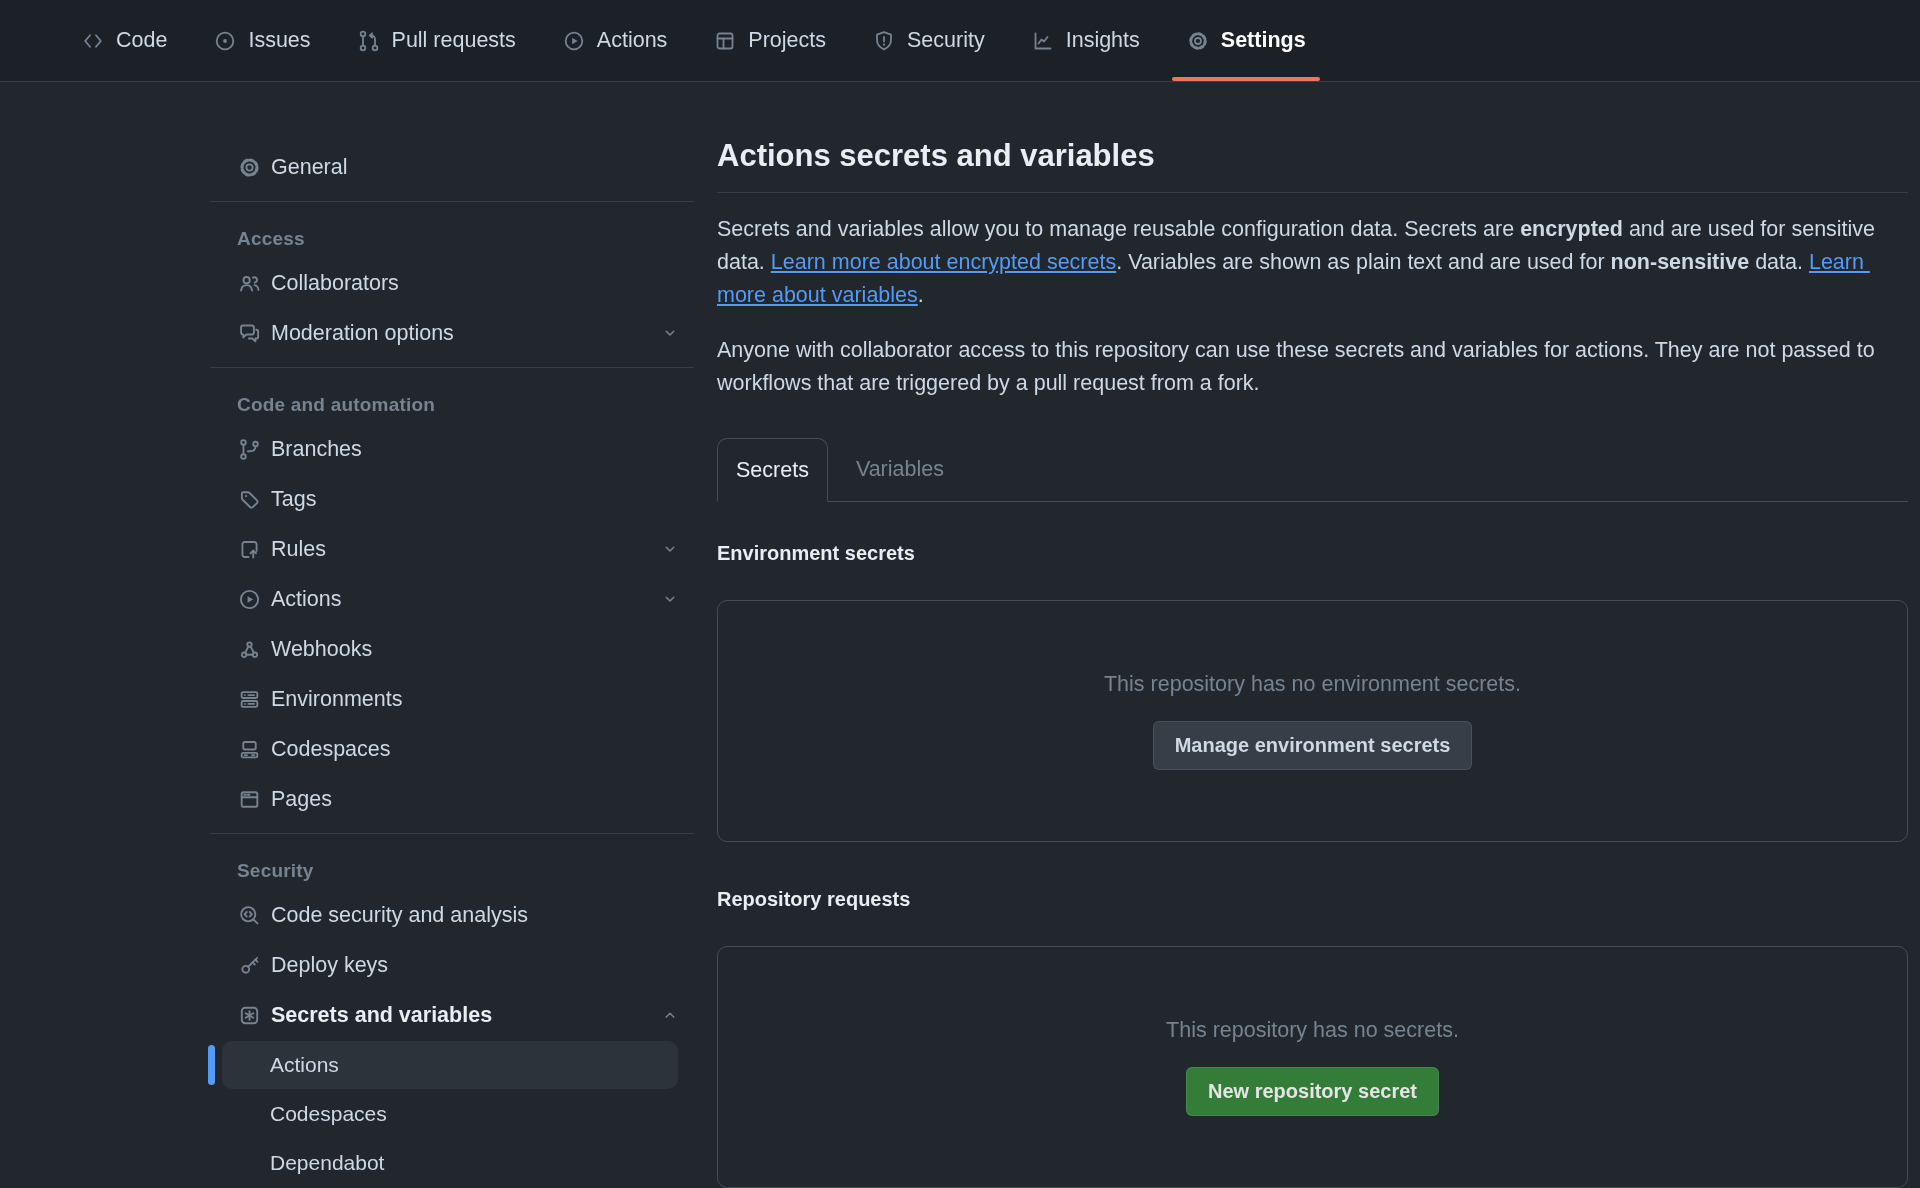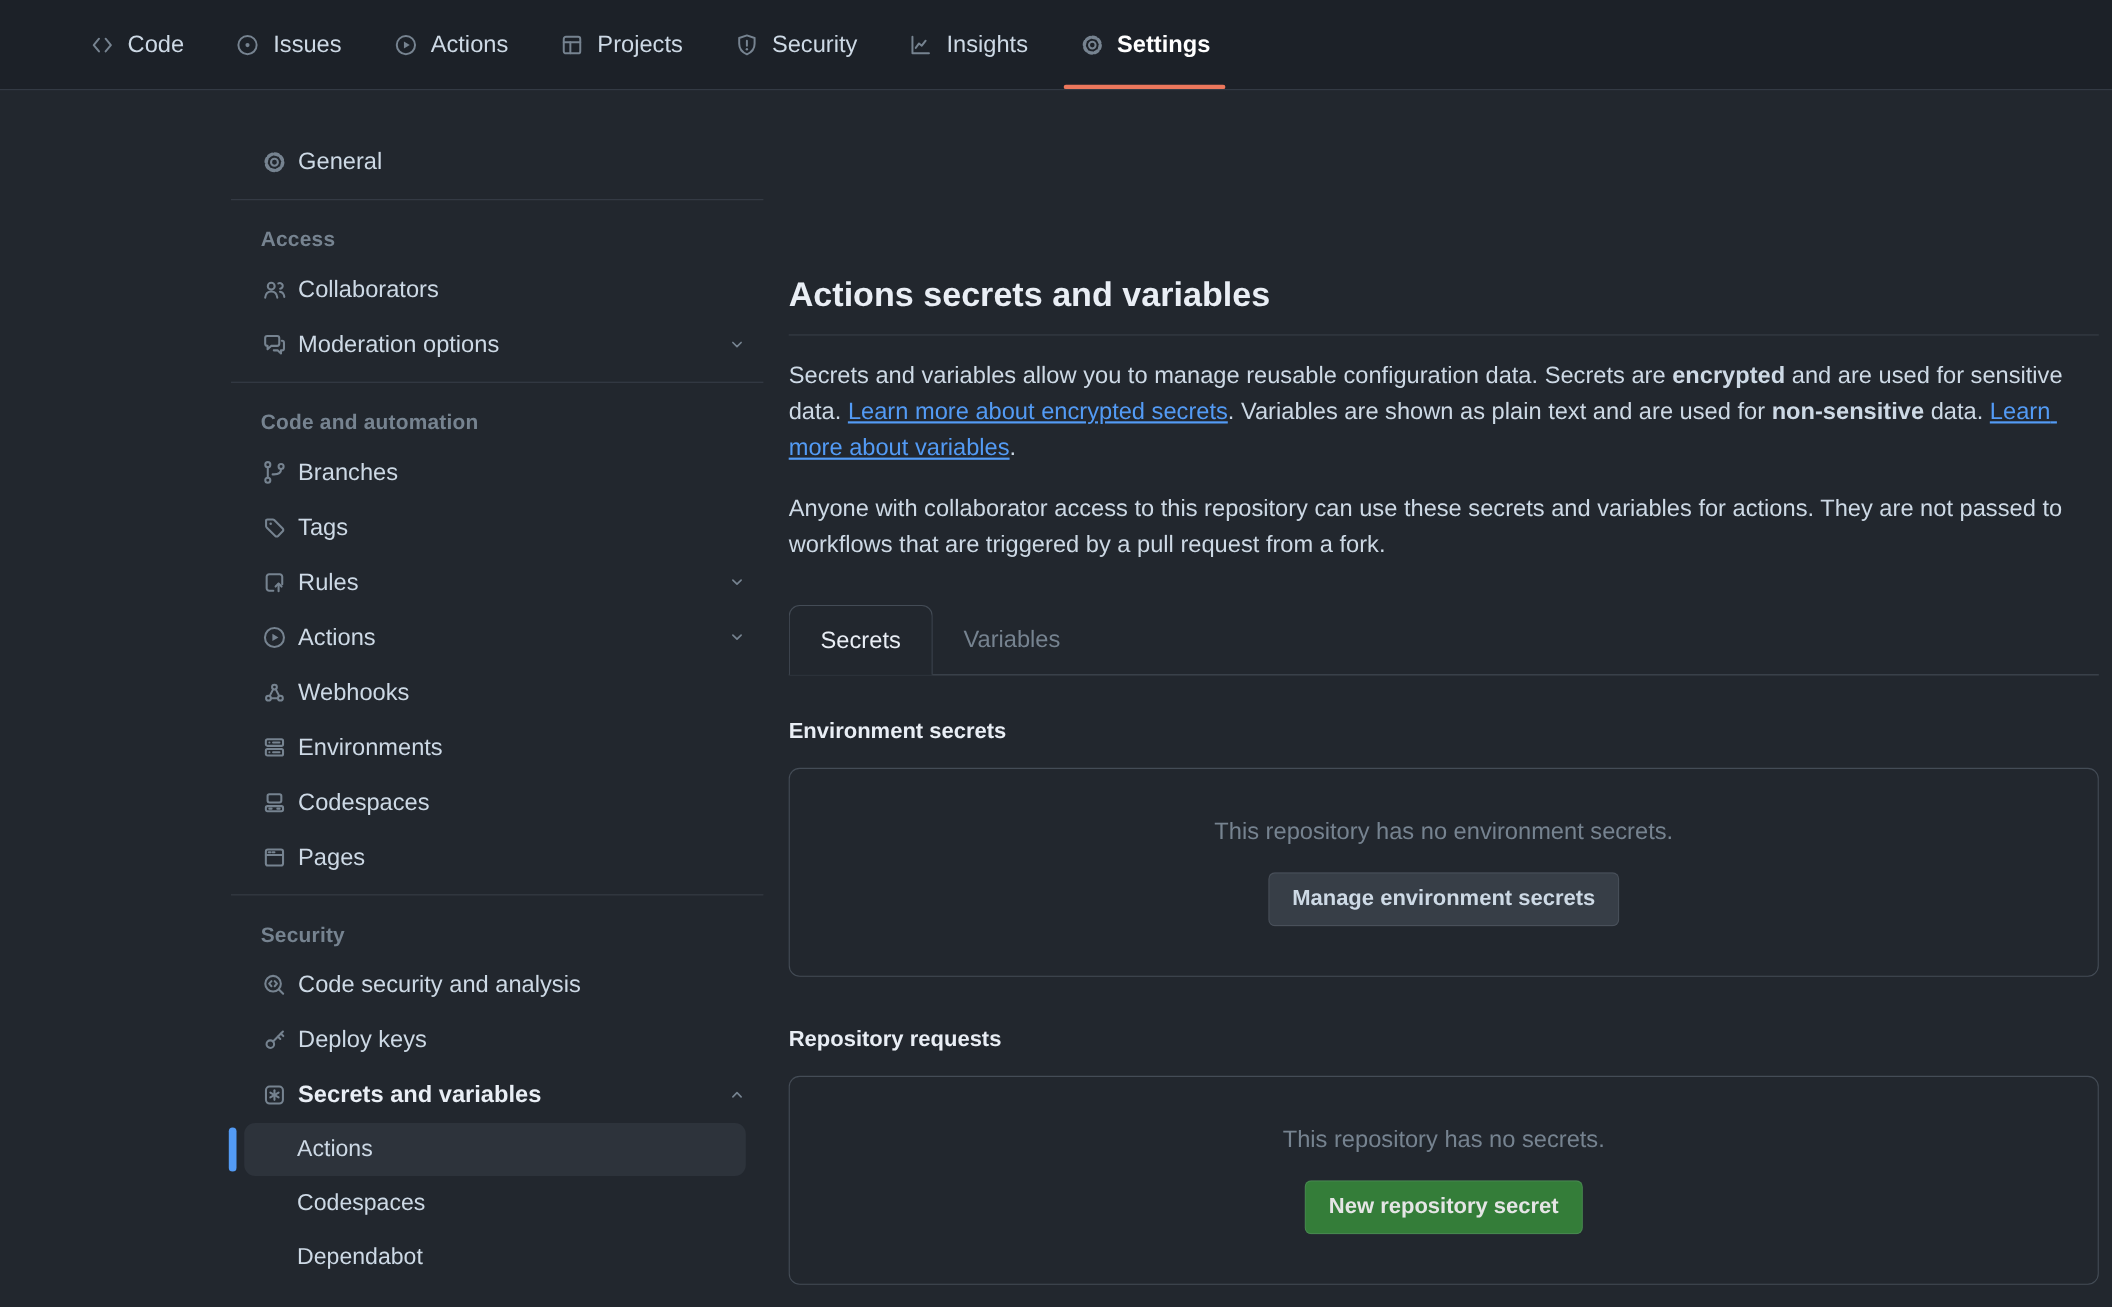--- a/index.html
+++ b/index.html
@@ -67,29 +67,29 @@
     color:var(--fg-bright);border-bottom:1px solid var(--border-muted);
   }
   .para{margin:20px 0 0 0;font-size:21.5px;line-height:33px;white-space:pre-wrap;}
   .para a{color:var(--link);text-decoration:underline;cursor:pointer;}
   .para b{font-weight:bold;}
   .para.second{margin-top:22px;}
   
   .tabbar{margin-top:38px;border-bottom:1px solid var(--border);display:flex;align-items:stretch;height:64px;}
   .tab{display:flex;align-items:center;font-size:21.5px;cursor:pointer;}
   .tab.active{
-    padding:0 28px;color:var(--fg-bright);background:var(--bg);
+    padding:0 18px;color:var(--fg-bright);background:var(--bg);
     border:1px solid var(--border);border-bottom:1px solid var(--bg);
     border-radius:10px 10px 0 0;margin-bottom:-1px;
   }
   .tab.inactive{padding:0 28px;color:var(--muted);}
   h2.section-heading{margin:40px 0 0 0;font-size:20px;font-weight:bold;color:var(--fg-bright);}
   h2.section-heading.repo{margin-top:46px;}
   .empty-box{
-    margin-top:21px;height:190px;border:1px solid var(--border);border-radius:10px;
+    margin-top:35px;height:242px;border:1px solid var(--border);border-radius:10px;
     display:flex;flex-direction:column;align-items:center;justify-content:center;
   }
   .empty-text{font-size:21.5px;color:var(--muted);}
   .btn{
     margin-top:24px;border-radius:6px;font-size:20px;font-weight:bold;
     padding:12px 21px;cursor:pointer;border:1px solid rgba(205,217,229,0.12);
     font-family:"Liberation Sans",sans-serif;
   }
   .btn.gray{background:var(--btn-gray);color:var(--fg);}
   .btn.green{background:var(--btn-green);color:#e5e5e5;}
@@ -108,20 +108,33 @@
     <span>Code</span>
   </div>
   <div class="navitem">
     <span class="nicon">
       <svg viewBox="0 0 24 24">
           <circle cx="12" cy="12" r="8.3"></circle>
           <circle cx="12" cy="12" r="1.9" fill="currentColor" stroke="none"></circle>
         </svg>
     </span>
     <span>Issues</span>
+  </div>
+  <div class="navitem">
+    <span class="nicon">
+      <svg viewBox="0 0 24 24">
+          <circle cx="6" cy="5" r="2.3"></circle>
+          <circle cx="6" cy="19" r="2.3"></circle>
+          <circle cx="18" cy="19" r="2.3"></circle>
+          <path d="M6 7.5v9"></path>
+          <path d="M18 16.5V10a3.5 3.5 0 0 0-3.5-3.5H13"></path>
+          <polyline points="15.2 4.3 13 6.5 15.2 8.7"></polyline>
+        </svg>
+    </span>
+    <span>Pull requests</span>
   </div>
   <div class="navitem">
     <span class="nicon">
       <svg viewBox="0 0 24 24">
           <circle cx="12" cy="12" r="8.3"></circle>
           <path d="M10.2 8.8v6.4l5.3-3.2z" fill="currentColor" stroke="none"></path>
         </svg>
     </span>
     <span>Actions</span>
   </div>

